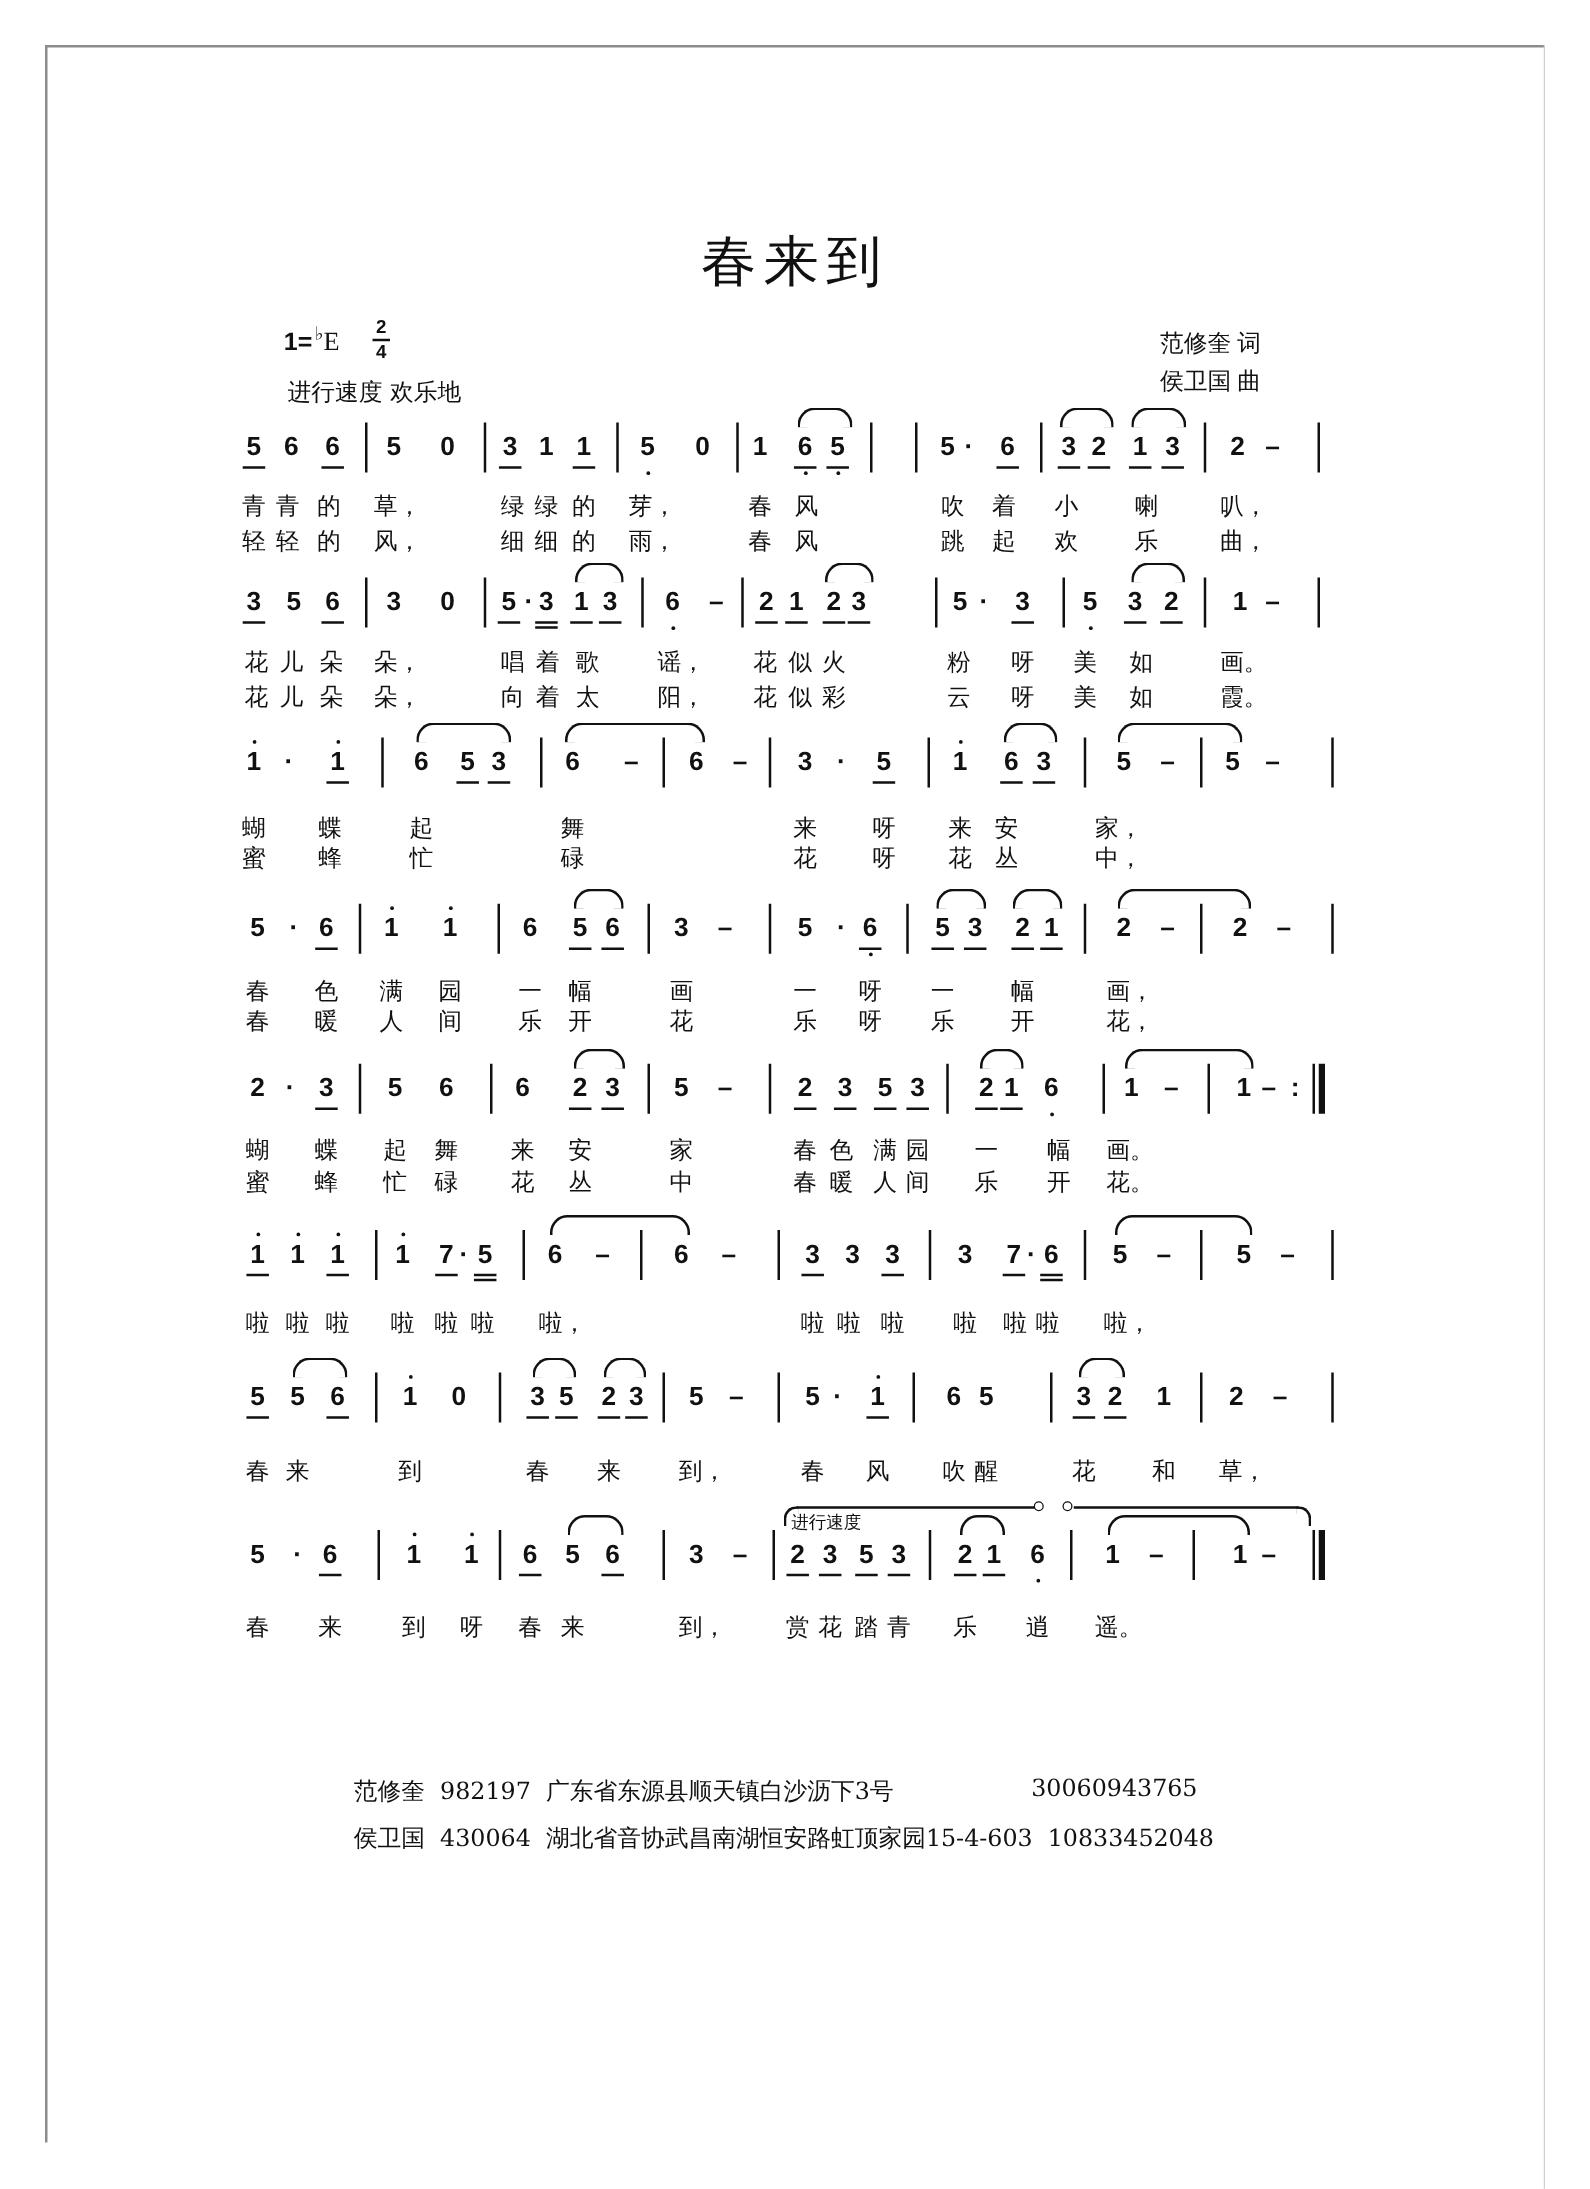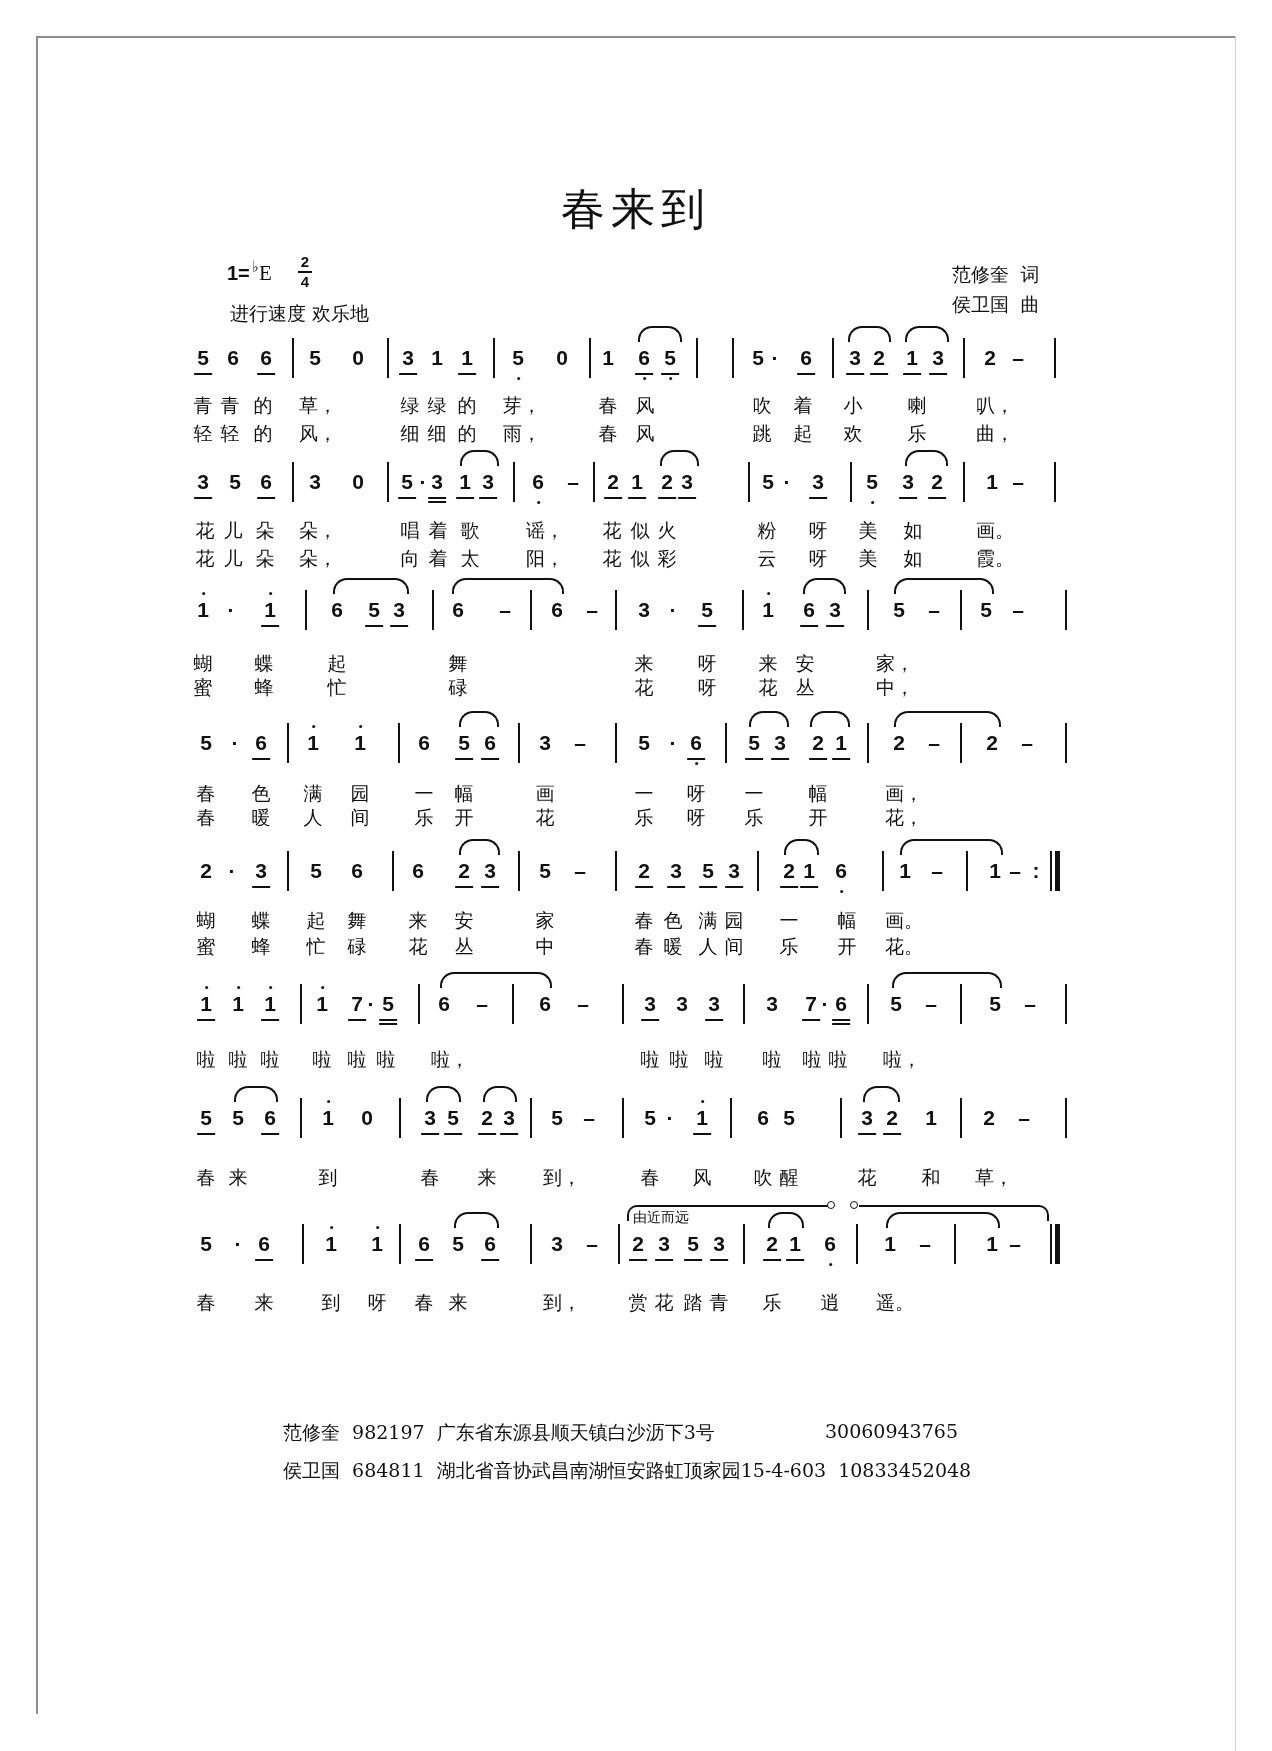--- a/index.html
+++ b/index.html
@@ -7,21 +7,21 @@
   .frame-top{position:absolute;left:36px;top:36px;width:1200px;height:2px;background:#8c8c8c;}
   .frame-left{position:absolute;left:36px;top:36px;width:2px;height:1678px;background:#8c8c8c;}
   .frame-right{position:absolute;left:1235px;top:36px;width:1px;height:1715px;background:#cfcfcf;}
   .title{position:absolute;left:0;width:1272px;top:180px;text-align:center;font-size:44px;letter-spacing:6px;font-family:"DejaVu Serif","Liberation Serif",serif;}
   .key{position:absolute;left:227px;top:258px;font-family:"Liberation Sans","DejaVu Sans",sans-serif;font-weight:bold;font-size:20px;}
   .key .flat{font-size:15px;font-weight:normal;vertical-align:8px;margin-left:2px;}
   .key .ename{font-family:"Liberation Serif",serif;font-weight:normal;font-size:21px;}
   .timesig{position:absolute;left:298px;top:254px;font-family:"Liberation Sans",sans-serif;font-weight:bold;font-size:15px;line-height:16px;text-align:center;width:14px;}
   .timesig .bar{display:block;height:2px;background:#111;margin:1px 0;}
   .tempo{position:absolute;left:230px;top:301px;font-size:19px;font-family:"DejaVu Sans","Liberation Sans",sans-serif;}
-  .credit{position:absolute;left:928px;font-size:19px;font-family:Liberation Mono, monospace;margin-left:24px;}
+  .credit{position:absolute;left:928px;font-size:19px;font-family:Liberation Serif, serif;}
   .tok{position:absolute;transform:translateX(-50%);font-family:"Liberation Sans","DejaVu Sans",sans-serif;font-weight:bold;font-size:21px;line-height:24px;text-align:center;}
   .tok .u1{position:absolute;left:-3px;right:-3px;bottom:-5px;height:2px;background:#111;}
   .tok .u2{position:absolute;left:-3px;right:-3px;bottom:-9px;height:2px;background:#111;}
   .tok .da{position:absolute;left:50%;top:-6px;width:3px;height:3px;margin-left:-1px;border-radius:50%;background:#111;}
   .tok .db{position:absolute;left:50%;bottom:-10px;width:3px;height:3px;margin-left:-1px;border-radius:50%;background:#111;}
   .barline{position:absolute;width:2px;height:40px;background:#111;}
   .dbar-thin{position:absolute;width:2px;height:40px;background:#111;}
   .dbar-thick{position:absolute;width:5px;height:40px;background:#111;}
   .slur{position:absolute;height:14px;border:2px solid #111;border-bottom:none;border-radius:14px 14px 0 0;}
   .lyr{position:absolute;transform:translateX(-50%);font-size:19px;line-height:22px;font-family:"DejaVu Serif","Liberation Serif",serif;white-space:nowrap;}
@@ -478,21 +478,21 @@
     <div class="dbar-thick" style="left:1055px;top:1224px;"></div>
     <div class="slur" style="left:454px;width:41px;top:1212px;"></div>
     <div class="slur" style="left:768px;width:32px;top:1212px;"></div>
     <div class="slur" style="left:886px;width:110px;top:1212px;"></div>
     <div class="bracket-corner-l" style="left:627px;top:1205px;"></div>
     <div class="bracket-line" style="left:637px;width:191px;top:1205px;"></div>
     <div class="bracket-circle" style="left:827px;top:1201px;"></div>
     <div class="bracket-circle" style="left:850px;top:1201px;"></div>
     <div class="bracket-line" style="left:859px;width:180px;top:1205px;"></div>
     <div class="bracket-corner-r" style="left:1037px;top:1205px;"></div>
-    <div class="bracket-text" style="left:633px;top:1209px;">由近而远</div>
+    <div class="bracket-text" style="left:633px;top:1209px;">进行速度</div>
     <div class="lyr" style="left:206px;top:1291px;">春</div>
     <div class="lyr" style="left:264px;top:1291px;">来</div>
     <div class="lyr" style="left:331px;top:1291px;">到</div>
     <div class="lyr" style="left:377px;top:1291px;">呀</div>
     <div class="lyr" style="left:424px;top:1291px;">春</div>
     <div class="lyr" style="left:458px;top:1291px;">来</div>
     <div class="lyr" style="left:562px;top:1291px;">到，</div>
     <div class="lyr" style="left:638px;top:1291px;">赏</div>
     <div class="lyr" style="left:664px;top:1291px;">花</div>
     <div class="lyr" style="left:693px;top:1291px;">踏</div>
@@ -503,16 +503,16 @@
   </div>
 
 <div class="footer-line" style="left:283px;top:1420px;">
   <span>范修奎</span>&nbsp;
   <span>982197</span>&nbsp;
   <span>广东省东源县顺天镇白沙沥下3号</span>
 </div>
 <div class="footer-line" style="left:825px;top:1420px;">30060943765</div>
 <div class="footer-line" style="left:283px;top:1458px;">
   <span>侯卫国</span>&nbsp;
-  <span>684811</span>&nbsp;
+  <span>430064</span>&nbsp;
   <span>湖北省音协武昌南湖恒安路虹顶家园15-4-603</span>&nbsp;
   <span>10833452048</span>
 </div>
 
 </body></html>

